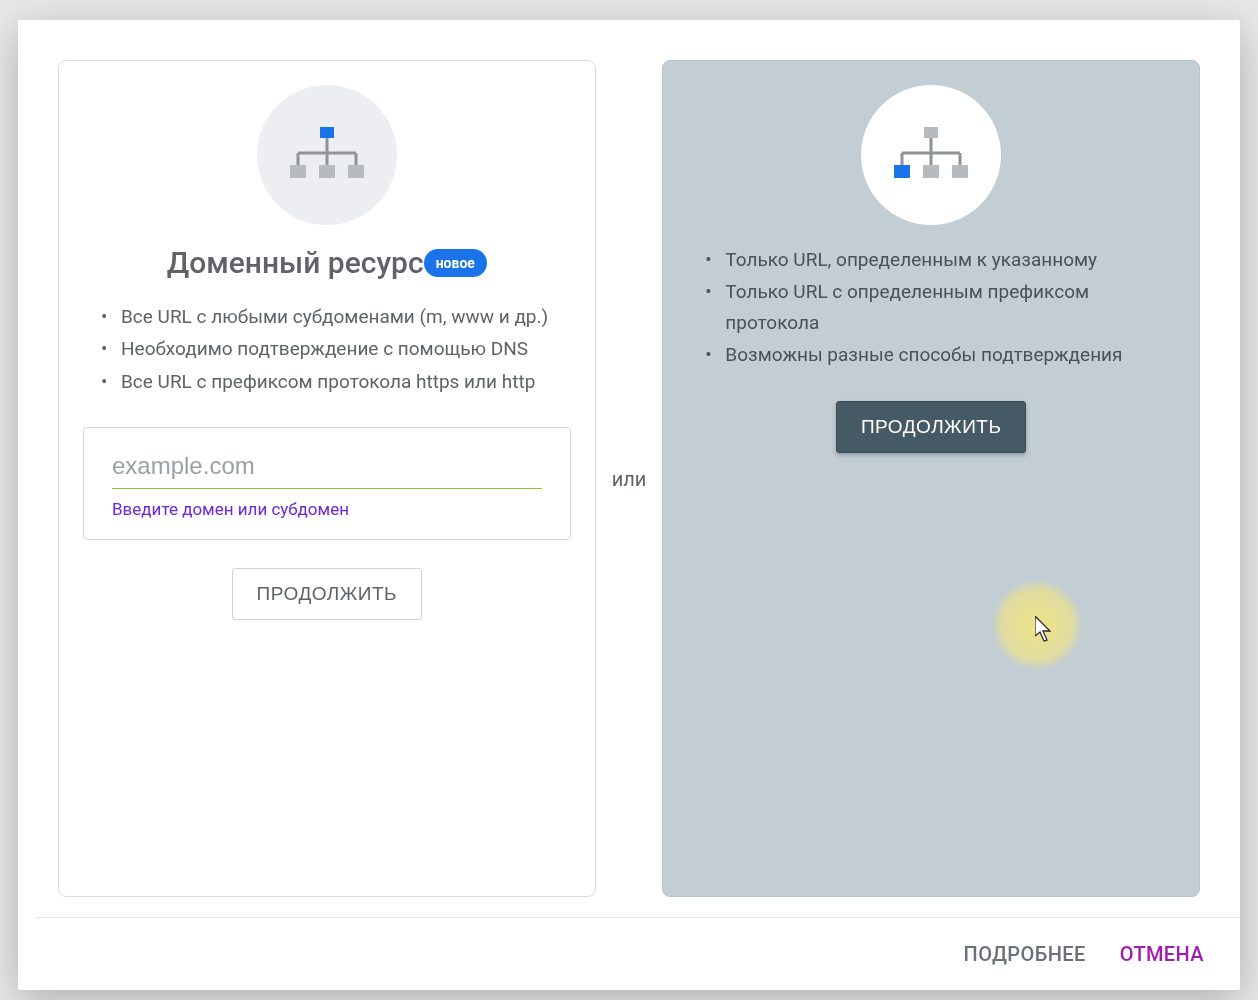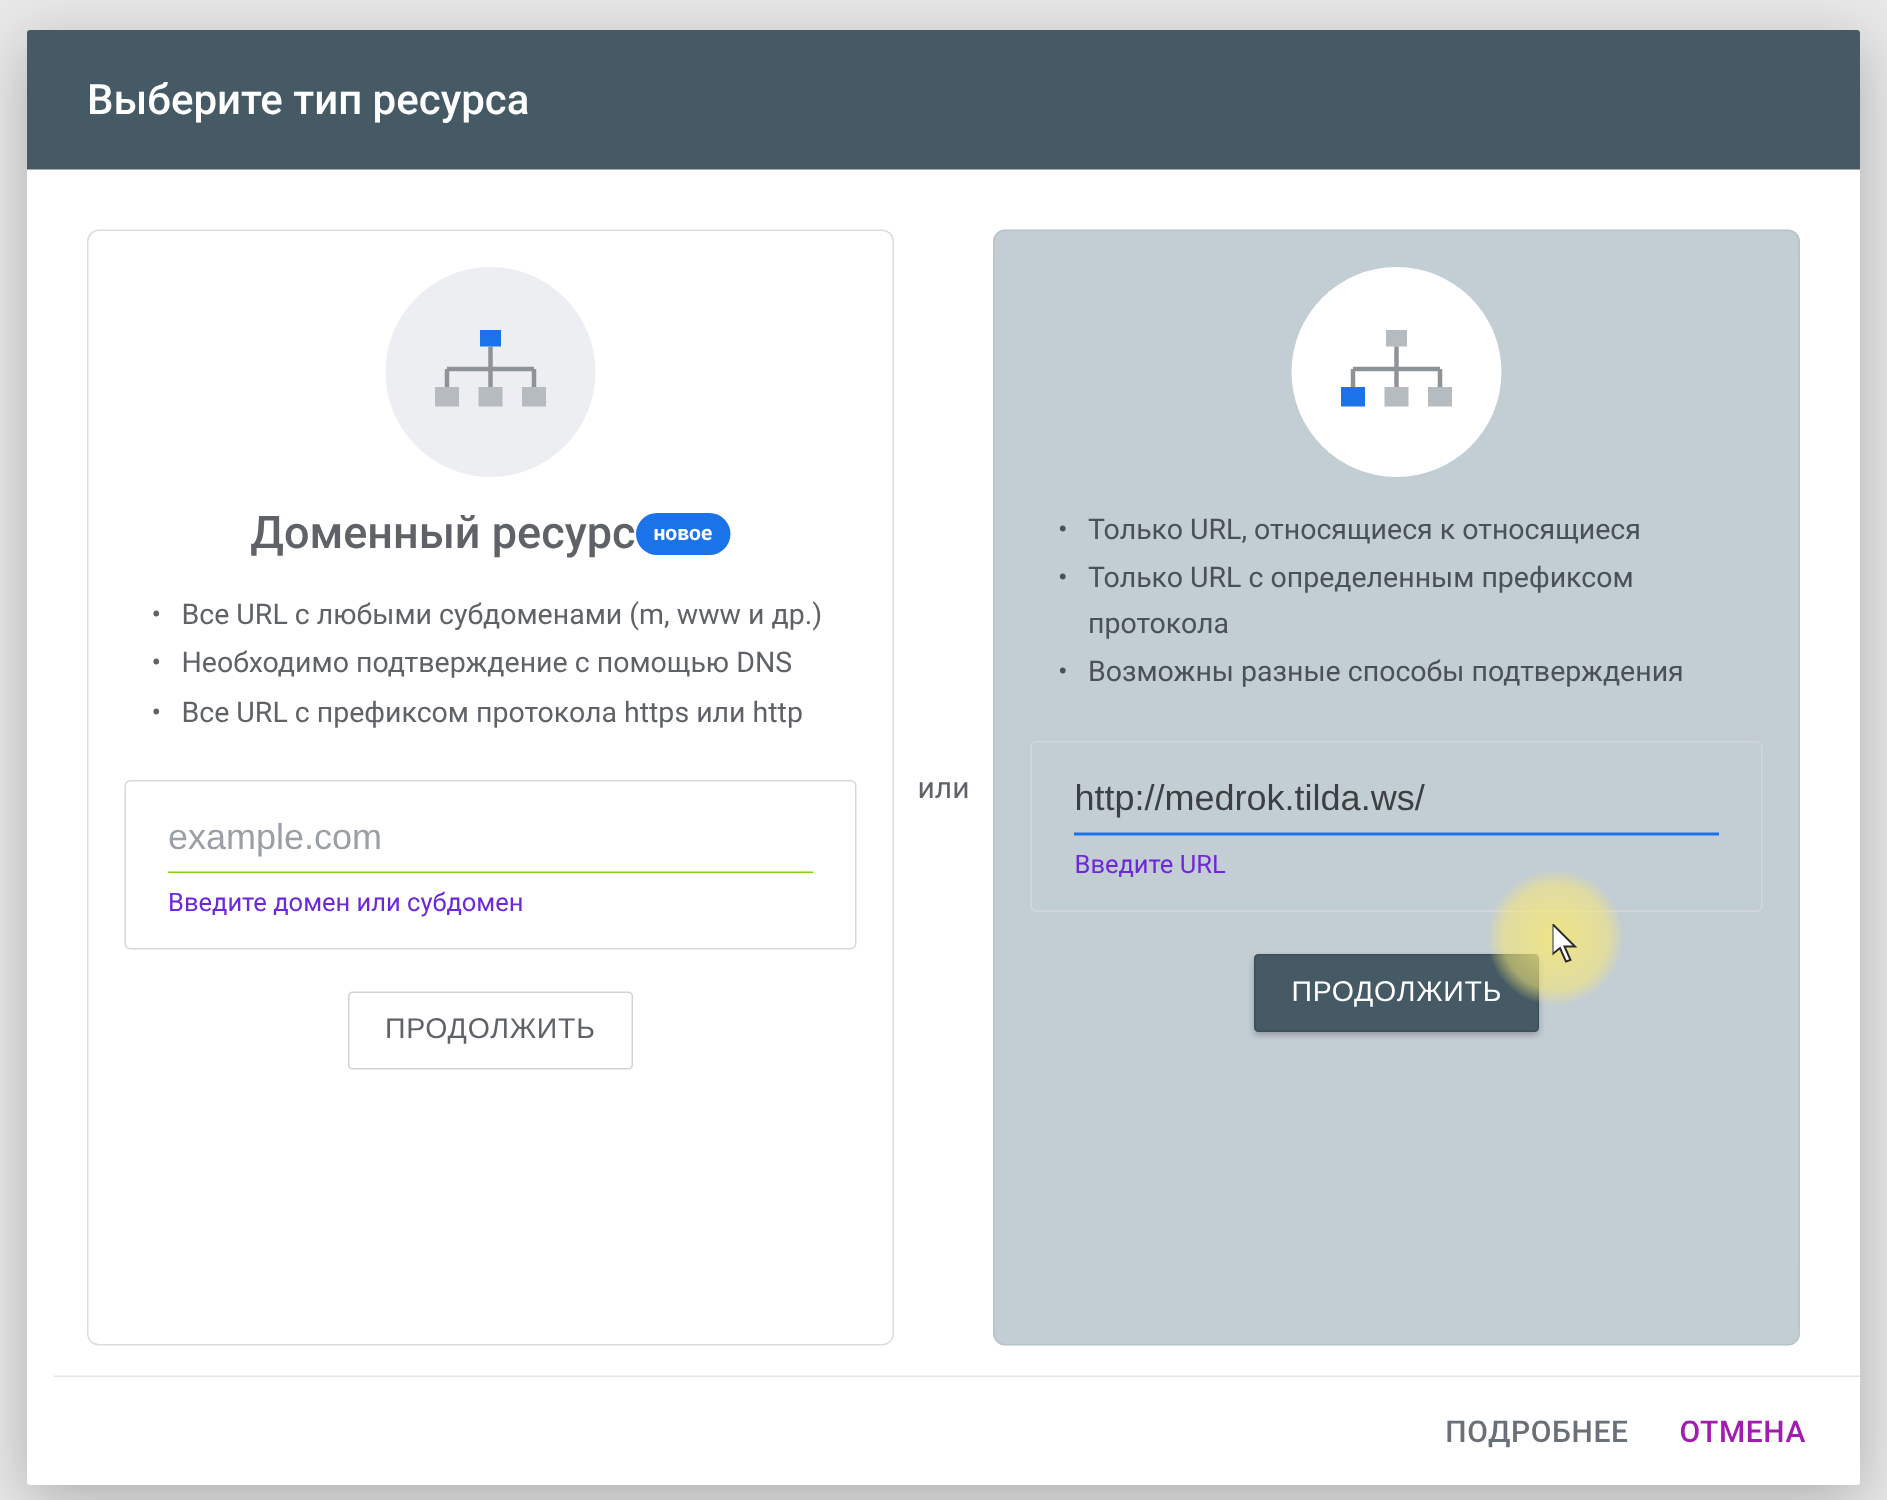--- a/index.html
+++ b/index.html
@@ -206,21 +206,20 @@
     }
     .input-wrapper {
       position: relative;
       width: 100%;
     }
   </style>
 </head>
 <body>
 
 <div class="dialog">
-  <div class="dialog-header">Выберите тип ресурса</div>
 
   <div class="dialog-body">
 
     <div class="card">
       <div class="icon-circle">
         <svg width="74" height="56" viewBox="0 0 74 56">
           <rect x="30" y="0" width="14" height="11" fill="#1a73e8"></rect>
           <line x1="37" y1="11" x2="37" y2="26" stroke="#8e9398" stroke-width="3"></line>
           <line x1="8" y1="26" x2="66" y2="26" stroke="#8e9398" stroke-width="3"></line>
           <line x1="8" y1="26" x2="8" y2="38" stroke="#8e9398" stroke-width="3"></line>
@@ -257,30 +256,24 @@
           <line x1="8" y1="26" x2="66" y2="26" stroke="#8e9398" stroke-width="3"></line>
           <line x1="8" y1="26" x2="8" y2="38" stroke="#8e9398" stroke-width="3"></line>
           <line x1="37" y1="26" x2="37" y2="38" stroke="#8e9398" stroke-width="3"></line>
           <line x1="66" y1="26" x2="66" y2="38" stroke="#8e9398" stroke-width="3"></line>
           <rect x="0" y="38" width="16" height="13" fill="#1a73e8"></rect>
           <rect x="29" y="38" width="16" height="13" fill="#b6bbbf"></rect>
           <rect x="58" y="38" width="16" height="13" fill="#b6bbbf"></rect>
         </svg>
       </div>
       <ul class="card-bullets">
-        <li>Только URL, относящиеся к относящиеся</li>
+        <li>Только URL, определенным к указанному</li>
         <li>Только URL с определенным префиксом протокола</li>
         <li>Возможны разные способы подтверждения</li>
       </ul>
-      <div class="input-box">
-        <div class="input-wrapper">
-          <input type="text" class="text-input active" value="http://medrok.tilda.ws/" style="">
-        </div>
-        <div class="input-helper">Введите URL</div>
-      </div>
       <button class="btn primary">ПРОДОЛЖИТЬ</button>
     </div>
 
   </div>
 
   <div class="dialog-footer">
     <span class="footer-link">ПОДРОБНЕЕ</span>
     <span class="footer-link cancel">ОТМЕНА</span>
   </div>
 </div>

